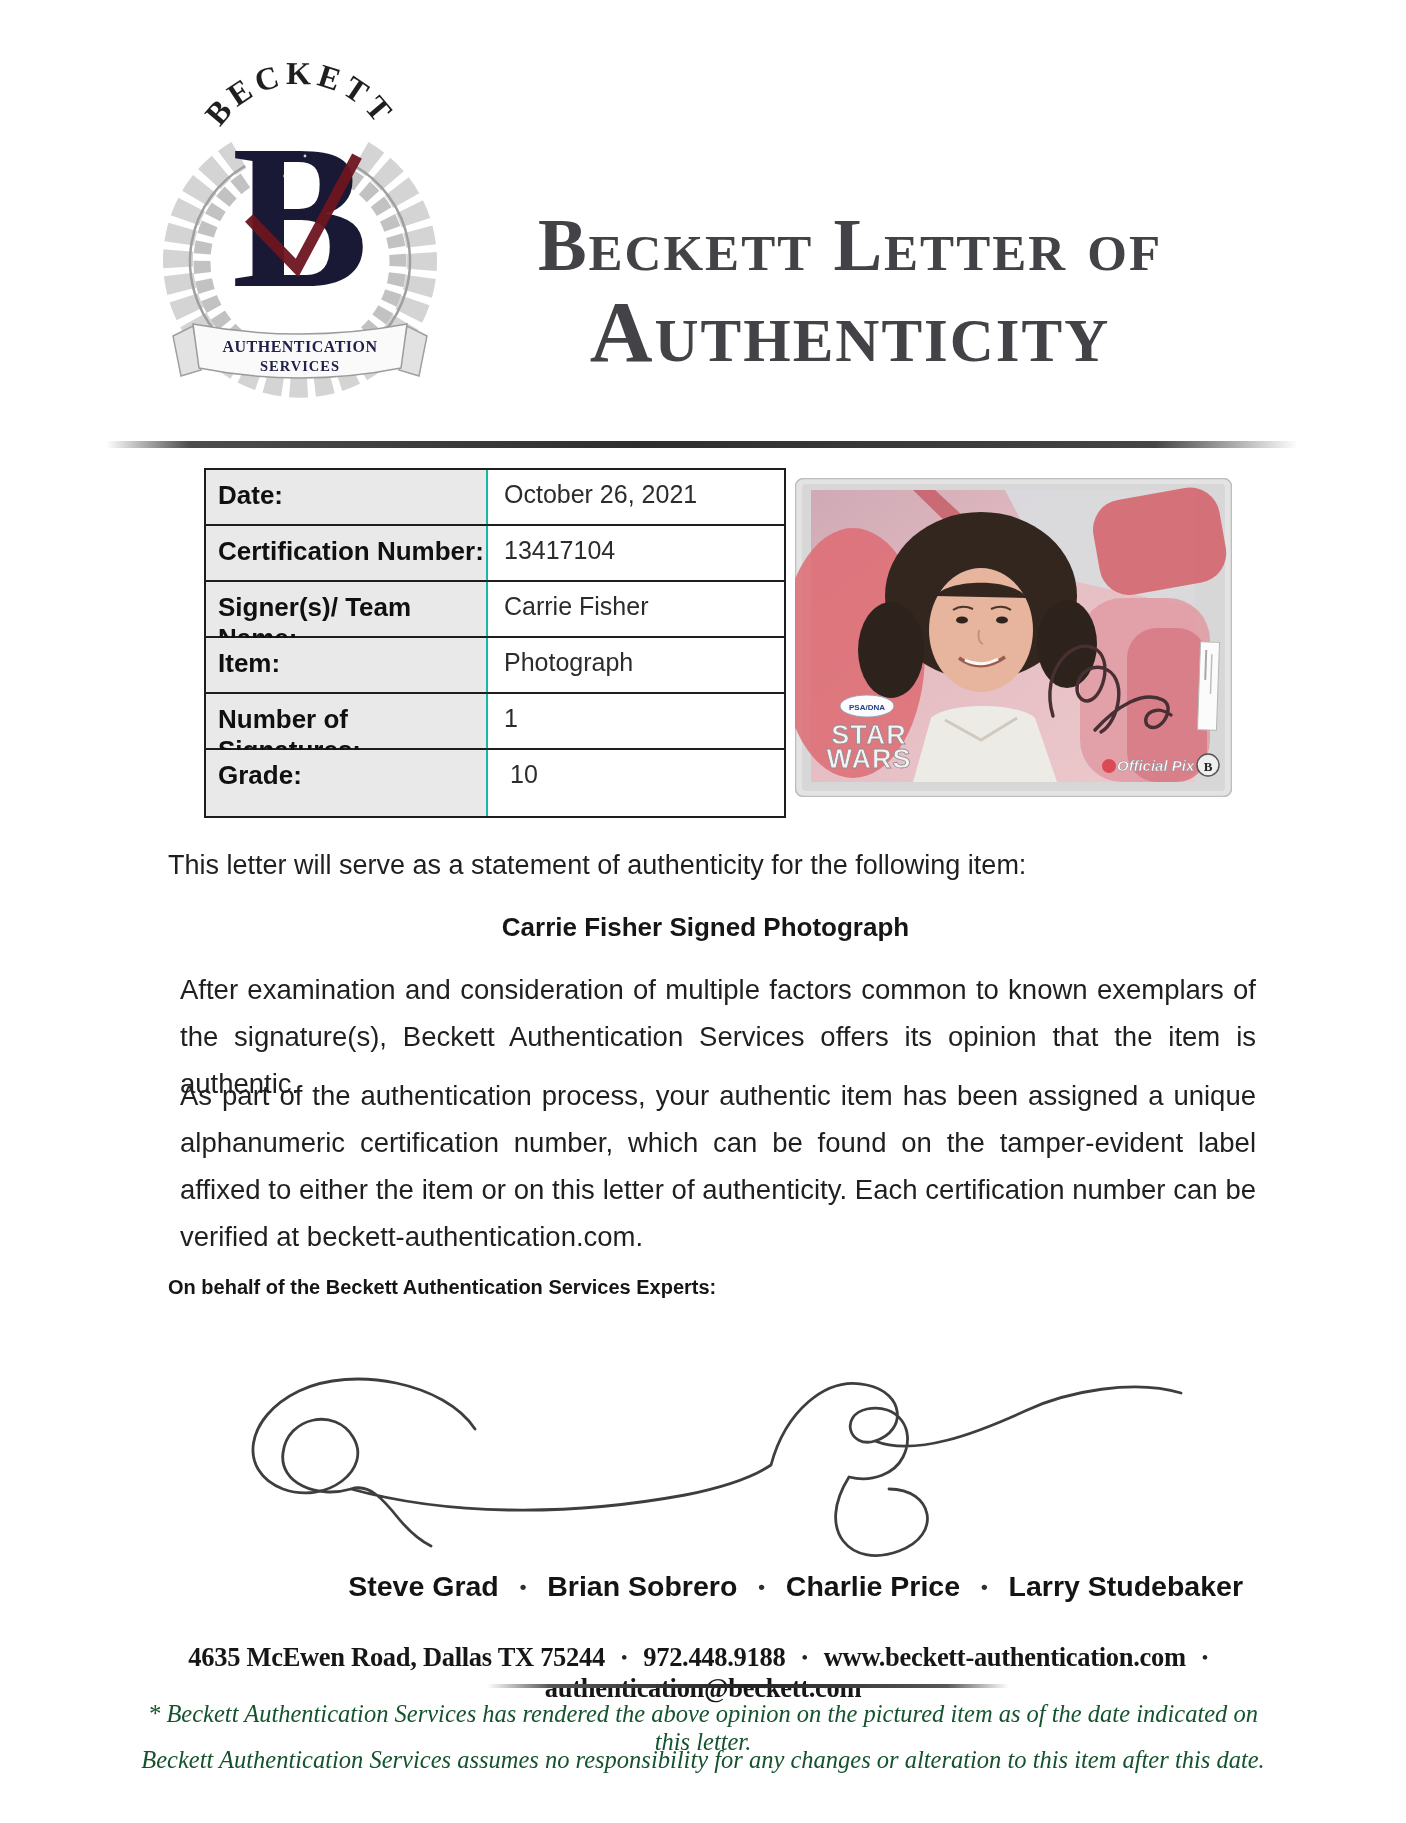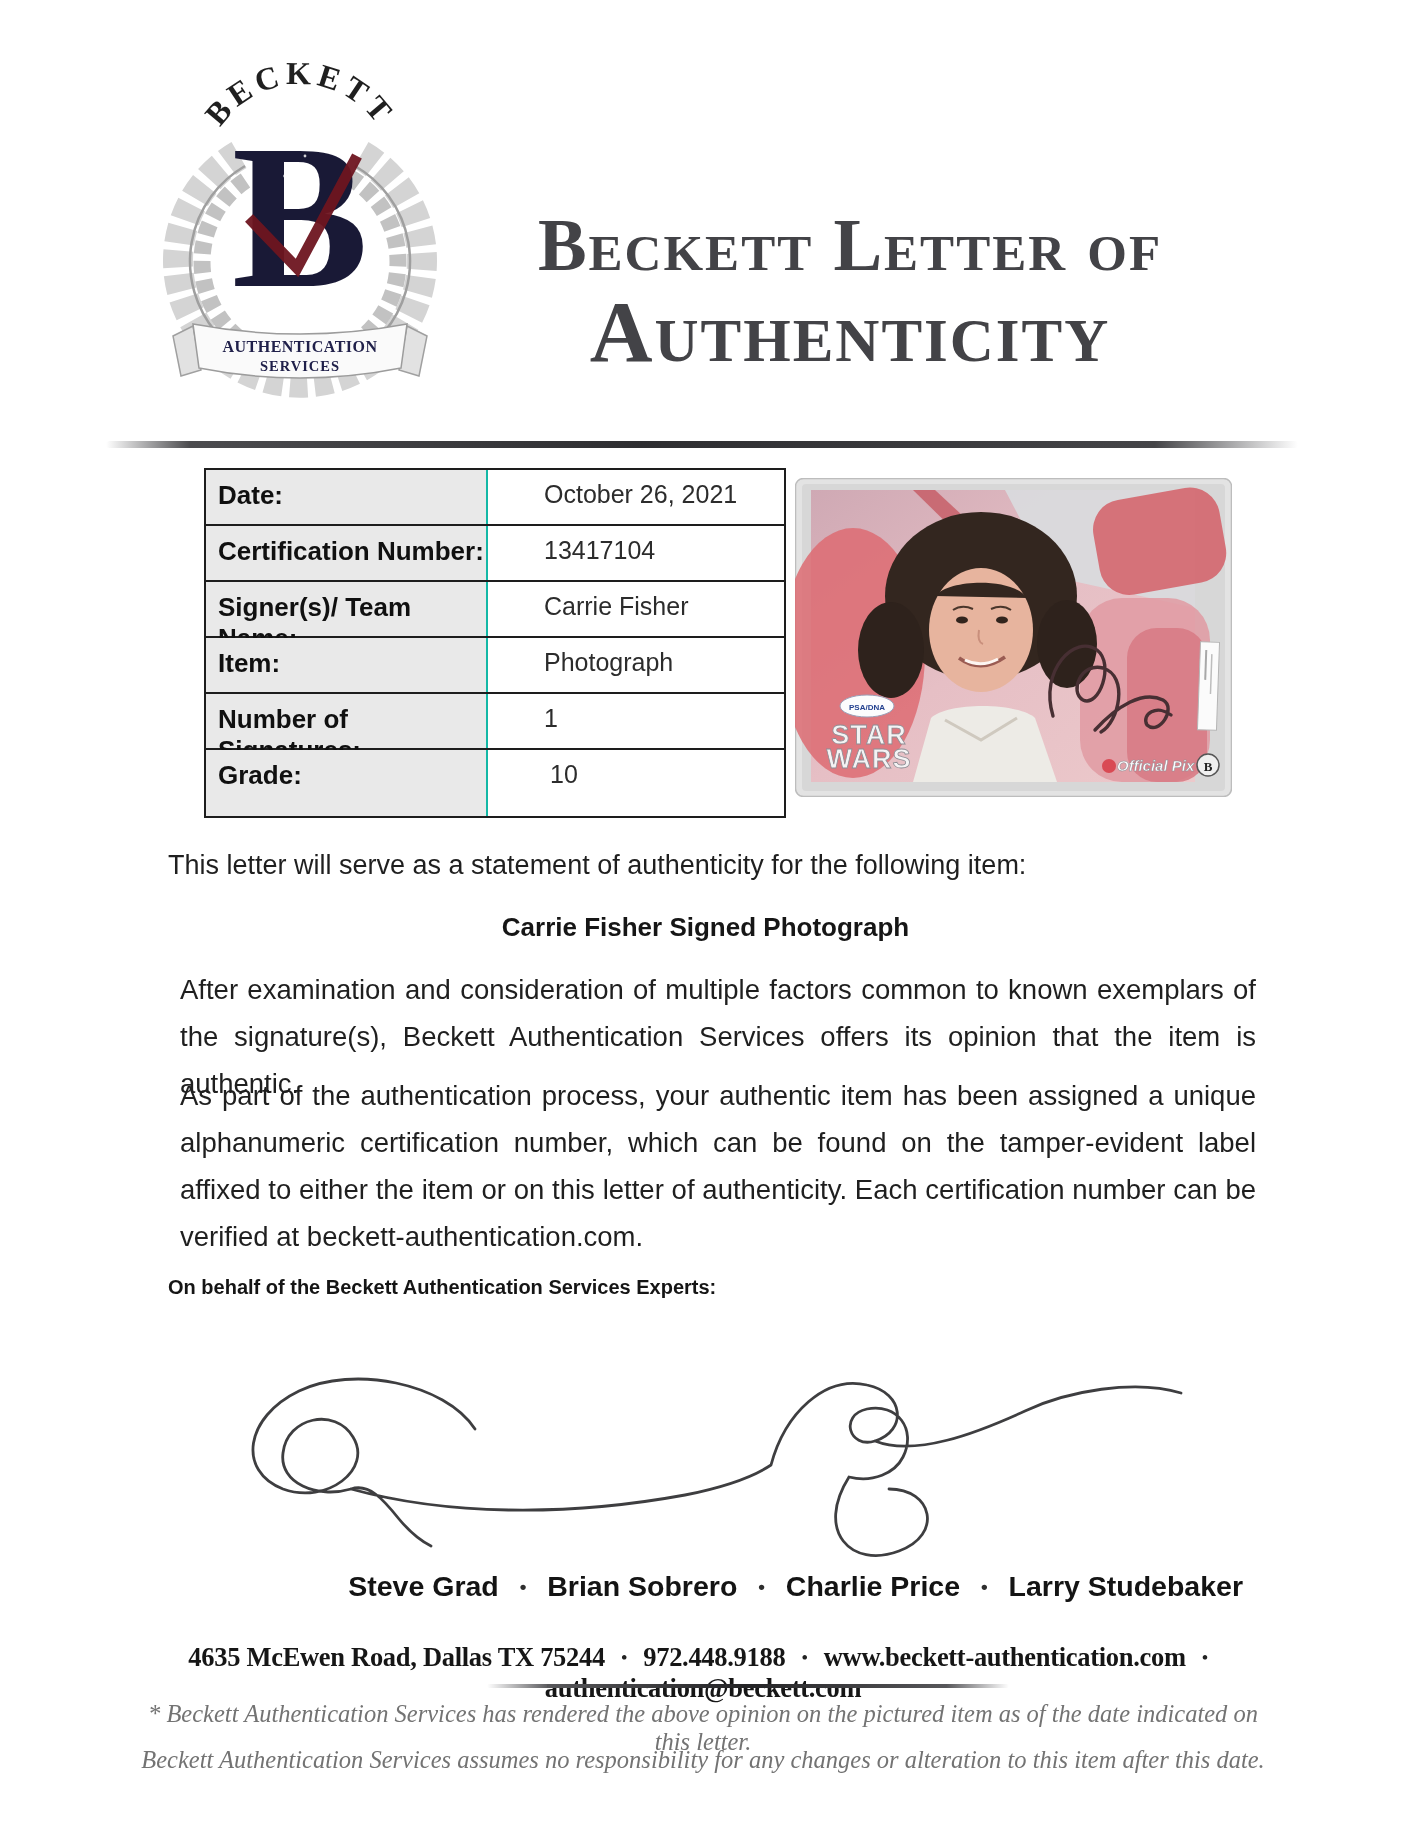--- a/index.html
+++ b/index.html
@@ -16,21 +16,21 @@
   .title-l2{font-variant:small-caps;font-size:87px;letter-spacing:2px;line-height:1.05;}
   
   .divider-top{position:absolute;left:106px;top:441px;width:1192px;height:7px;border-radius:4px;
     background:linear-gradient(90deg,rgba(90,90,92,0) 0%,#4c4c4f 7%,#2e2e31 45%,#454548 88%,rgba(90,90,92,0) 100%);}
   
   .cert-table{position:absolute;left:204px;top:468px;width:578px;border:2px solid #1d1d1d;background:#fff;}
   .cert-row{display:flex;border-bottom:2px solid #1d1d1d;height:54px;}
   .cert-row:last-child{border-bottom:none;height:66px;gap:6px;}
   .cell-label{width:282px;background:#e9e9e9;border-right:2px solid #14b8a6;
     font-weight:bold;font-size:26px;padding:10px 0 0 12px;color:#101010;box-sizing:border-box;}
-  .cell-value{flex:1;font-size:25px;padding:10px 0 0 16px;color:#2c2c2c;margin-left:40px;}
+  .cell-value{flex:1;font-size:25px;padding:10px 0 0 16px;color:#2c2c2c;}
   
   .photo{position:absolute;left:795px;top:478px;width:437px;height:319px;}
   
   .intro{position:absolute;left:168px;top:850px;width:1075px;font-size:27px;color:#1f1f1f;}
   .item-title{position:absolute;left:168px;top:912px;width:1075px;text-align:center;
     font-size:26px;font-weight:bold;color:#161616;}
   .para{position:absolute;left:168px;width:1076px;font-size:27.5px;line-height:47px;
     text-align:justify;color:#1f1f1f;margin-left:12px;}
   .para1{top:966px;}
   .para2{top:1072px;}
@@ -42,21 +42,21 @@
   .experts{position:absolute;left:168px;top:1570px;width:1075px;text-align:right;
     font-size:28.5px;font-weight:bold;color:#141414;}
   .experts .sep{font-size:19px;color:#2e2e2e;margin:0 13px;vertical-align:3px;}
   
   .contact{position:absolute;left:128px;top:1642px;width:1150px;text-align:center;
     font-family:"Liberation Serif",serif;font-weight:bold;font-size:26.5px;color:#161616;letter-spacing:-0.3px;}
   .contact .sep{font-size:17px;margin:0 10px;vertical-align:3px;color:#222;}
   .divider-bottom{position:absolute;left:487px;top:1684px;width:522px;height:4px;border-radius:2px;
     background:linear-gradient(90deg,rgba(70,70,70,0) 0%,#57575a 12%,#242426 50%,#57575a 88%,rgba(70,70,70,0) 100%);}
   .note{position:absolute;left:128px;width:1150px;text-align:center;
-    font-family:"Liberation Serif",serif;font-style:italic;font-size:24.5px;color:#737373;}
+    font-family:"Liberation Serif",serif;font-style:italic;font-size:24.5px;color:#14532d;}
   .note1{top:1700px;}
   .note2{top:1746px;}
 </style>
 </head>
 <body>
 
 <div class="page">
 
   <svg class="logo" viewBox="0 0 310 350">
     <defs>

